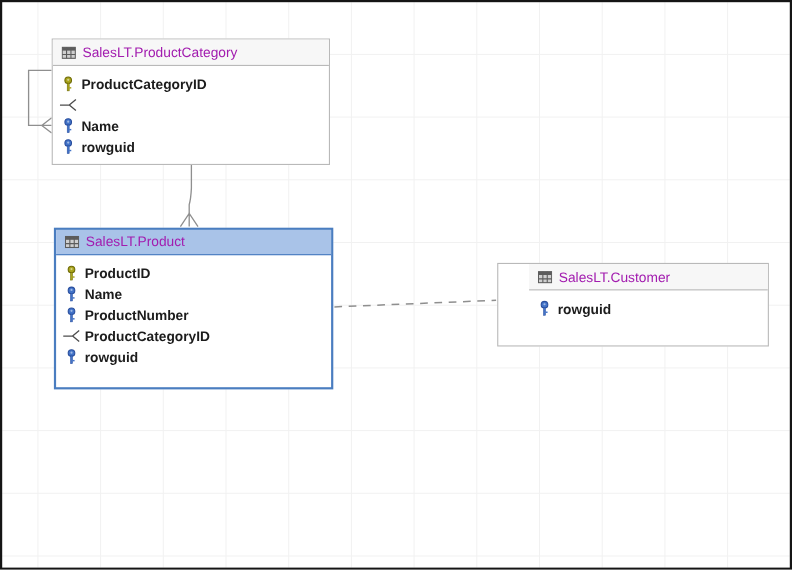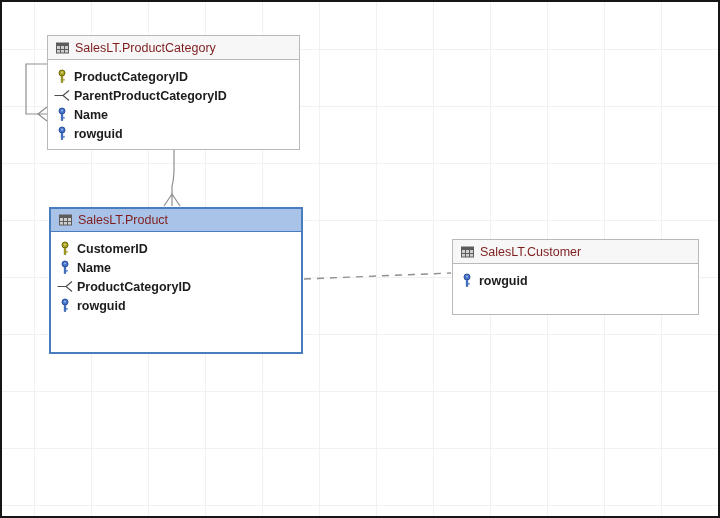--- a/index.html
+++ b/index.html
@@ -27,35 +27,35 @@
     font-size:12.5px;
     color:#1c1c1c;
   }
   .db-table .tbl-header{
     display:flex;align-items:center;gap:5px;
     box-sizing:border-box;
     height:24px;
     padding:0 6px;
     background:#f7f7f7;
     border-bottom:1px solid #b9b9b9;
-    color:#7f1d1d;
+    color:#a21caf;
     white-space:nowrap;
   }
   .db-table .tbl-cols{padding:7px 6px 6px 6px;}
   .db-table .col-row{
     display:flex;align-items:center;gap:4px;
     height:19px;white-space:nowrap;font-weight:bold;
   }
   .db-table .col-icon{display:inline-flex;width:16px;justify-content:center;flex:none;}
   .db-table.selected{border:2px solid #4a7dc0;}
   .db-table.selected .tbl-header{background:#a9c3e8;border-bottom:1px solid #4a7dc0;height:23px;}
   
   .pos-0{left:45px;top:33px;width:253px;min-height:112px;}
   .pos-1{left:47px;top:205px;width:254px;min-height:147px;text-align:center;}
-  .pos-2{left:450px;top:237px;width:247px;min-height:76px;}
+  .pos-2{left:450px;top:237px;width:247px;min-height:76px;padding-left:28px;}
 </style>
 </head>
 <body>
 
 <div id="canvas">
 
   <svg id="wires" xmlns="http://www.w3.org/2000/svg">
 
     <g fill="none" stroke="#8f8f8f" stroke-width="1.2">
       <path d="M45 62 H24 V112 H36"></path>
@@ -95,21 +95,20 @@
               </svg>
             </span>
             <span>ProductCategoryID</span>
           </div>
           <div class="col-row">
             <span class="col-icon">
               <svg width="16" height="13" viewBox="0 0 16 13">
                 <path d="M0.5 6.5 H9 M15 1.5 L9 6.5 L15 11.5" fill="none" stroke="#4d4d4d" stroke-width="1.2"></path>
               </svg>
             </span>
-            <span>ParentProductCategoryID</span>
           </div>
           <div class="col-row">
             <span class="col-icon">
               <svg width="12" height="15" viewBox="0 0 12 15">
                 <circle cx="6" cy="4" r="3" fill="#4273c8" stroke="#2a4f9e" stroke-width="1"></circle>
                 <circle cx="6" cy="3.6" r="1" fill="#ffffff" fill-opacity="0.5"></circle>
                 <rect x="5.1" y="6.6" width="1.8" height="7" fill="#4273c8" stroke="#2a4f9e" stroke-width="0.5"></rect>
                 <rect x="6.9" y="10.2" width="1.9" height="1.3" fill="#4273c8"></rect>
               </svg>
             </span>
@@ -142,32 +141,43 @@
         <div class="tbl-cols">
           <div class="col-row">
             <span class="col-icon">
               <svg width="12" height="15" viewBox="0 0 12 15">
                 <circle cx="6" cy="4" r="3" fill="#a9a41c" stroke="#6e6a06" stroke-width="1"></circle>
                 <circle cx="6" cy="3.6" r="1" fill="#ffffff" fill-opacity="0.5"></circle>
                 <rect x="5.1" y="6.6" width="1.8" height="7" fill="#a9a41c" stroke="#6e6a06" stroke-width="0.5"></rect>
                 <rect x="6.9" y="10.2" width="1.9" height="1.3" fill="#a9a41c"></rect>
               </svg>
             </span>
-            <span>CustomerID</span>
+            <span>ProductID</span>
           </div>
           <div class="col-row">
             <span class="col-icon">
               <svg width="12" height="15" viewBox="0 0 12 15">
                 <circle cx="6" cy="4" r="3" fill="#4273c8" stroke="#2a4f9e" stroke-width="1"></circle>
                 <circle cx="6" cy="3.6" r="1" fill="#ffffff" fill-opacity="0.5"></circle>
                 <rect x="5.1" y="6.6" width="1.8" height="7" fill="#4273c8" stroke="#2a4f9e" stroke-width="0.5"></rect>
                 <rect x="6.9" y="10.2" width="1.9" height="1.3" fill="#4273c8"></rect>
               </svg>
             </span>
             <span>Name</span>
+          </div>
+          <div class="col-row">
+            <span class="col-icon">
+              <svg width="12" height="15" viewBox="0 0 12 15">
+                <circle cx="6" cy="4" r="3" fill="#4273c8" stroke="#2a4f9e" stroke-width="1"></circle>
+                <circle cx="6" cy="3.6" r="1" fill="#ffffff" fill-opacity="0.5"></circle>
+                <rect x="5.1" y="6.6" width="1.8" height="7" fill="#4273c8" stroke="#2a4f9e" stroke-width="0.5"></rect>
+                <rect x="6.9" y="10.2" width="1.9" height="1.3" fill="#4273c8"></rect>
+              </svg>
+            </span>
+            <span>ProductNumber</span>
           </div>
           <div class="col-row">
             <span class="col-icon">
               <svg width="16" height="13" viewBox="0 0 16 13">
                 <path d="M0.5 6.5 H9 M15 1.5 L9 6.5 L15 11.5" fill="none" stroke="#4d4d4d" stroke-width="1.2"></path>
               </svg>
             </span>
             <span>ProductCategoryID</span>
           </div>
           <div class="col-row">

